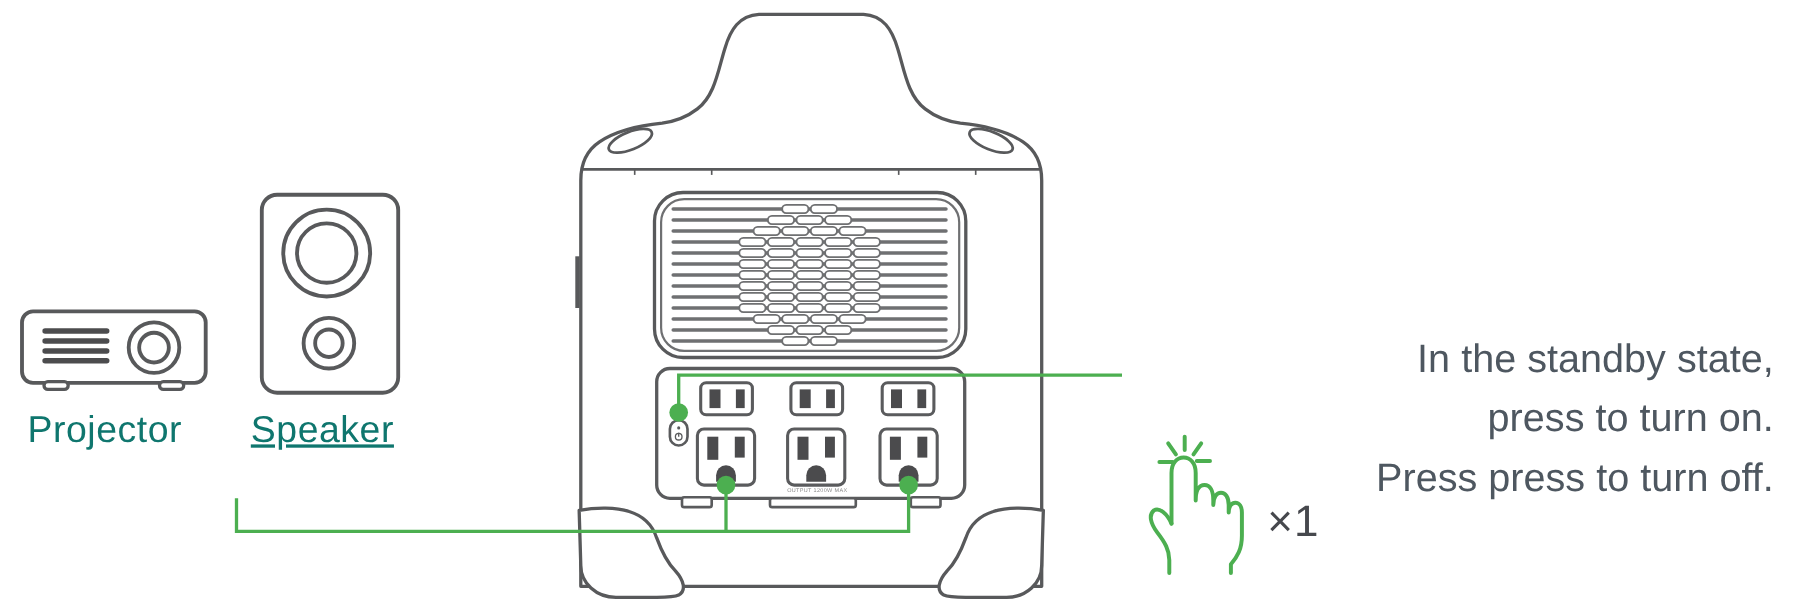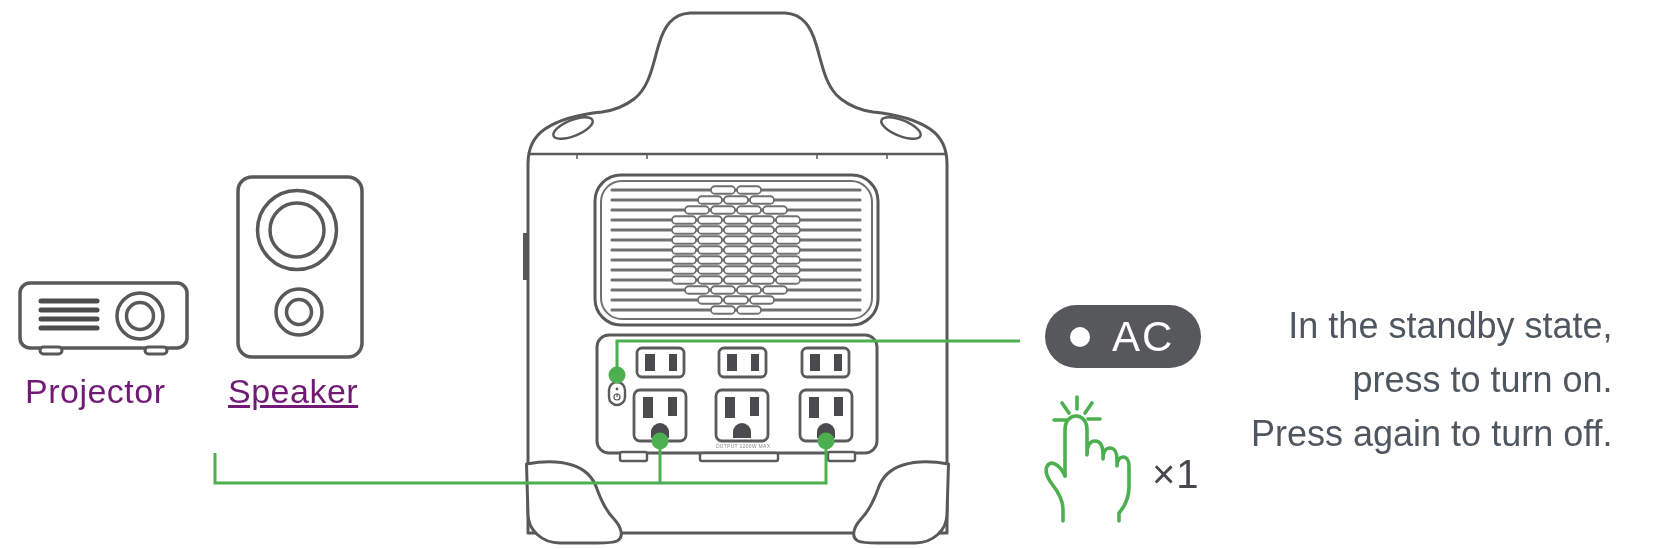--- a/index.html
+++ b/index.html
@@ -2,21 +2,21 @@
 <html><head>
 <meta charset="utf-8">
 <style>
   html,body{margin:0;padding:0;background:#ffffff;}
   #canvas{
     position:relative;width:1653px;height:549px;background:#ffffff;overflow:hidden;
     font-family:"Liberation Sans", sans-serif;
   }
   #scene{position:absolute;left:0;top:0;}
   .lbl{
-    position:absolute;color:#701a75;font-size:34px;font-weight:300;
+    position:absolute;color:#0f766e;font-size:34px;font-weight:300;
     letter-spacing:0.5px;white-space:nowrap;
   }
   #ac-pill{
     position:absolute;left:1045px;top:305px;width:156px;height:63px;
     background:#57585B;border-radius:32px;display:flex;align-items:center;
   }
   #ac-dot{
     width:20px;height:20px;border-radius:50%;background:#ffffff;margin-left:25px;flex:0 0 auto;
   }
   #ac-label{
@@ -280,26 +280,22 @@
                C 1059,493 1063,500 1063,509
                L 1063,521"></path>
     </g>
   </svg>
 
   <div class="lbl" style="left:25px;top:372px;">Projector</div>
   <div class="lbl" style="left:228px;top:372px;text-decoration:underline;">Speaker</div>
 
   <div id="outlet-tiny-label">OUTPUT 1200W MAX</div>
 
-  <div id="ac-pill">
-    <span id="ac-dot"></span>
-    <span id="ac-label">AC</span>
-  </div>
 
   <div id="press-count">×1</div>
 
   <div id="instructions">
     <div>In the standby state,</div>
     <div>press to turn on.</div>
-    <div>Press again to turn off.</div>
+    <div>Press press to turn off.</div>
   </div>
 
 </div>
 
 </body></html>

